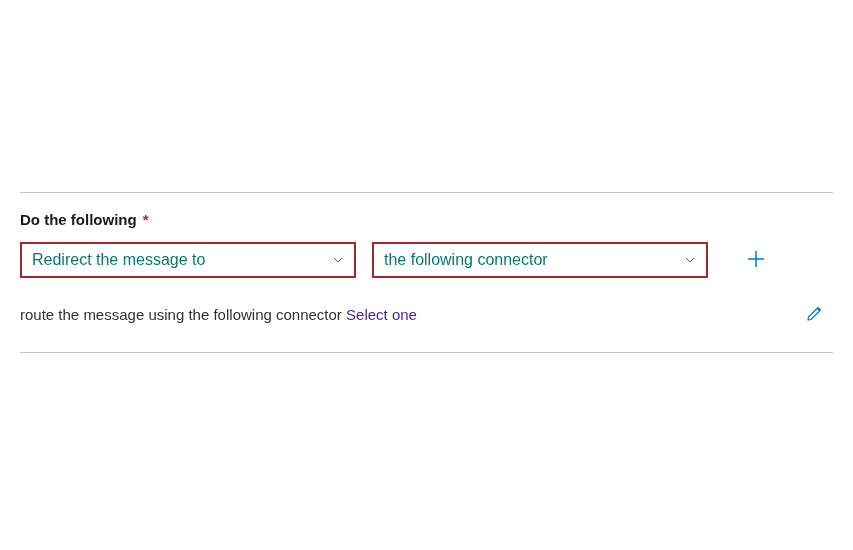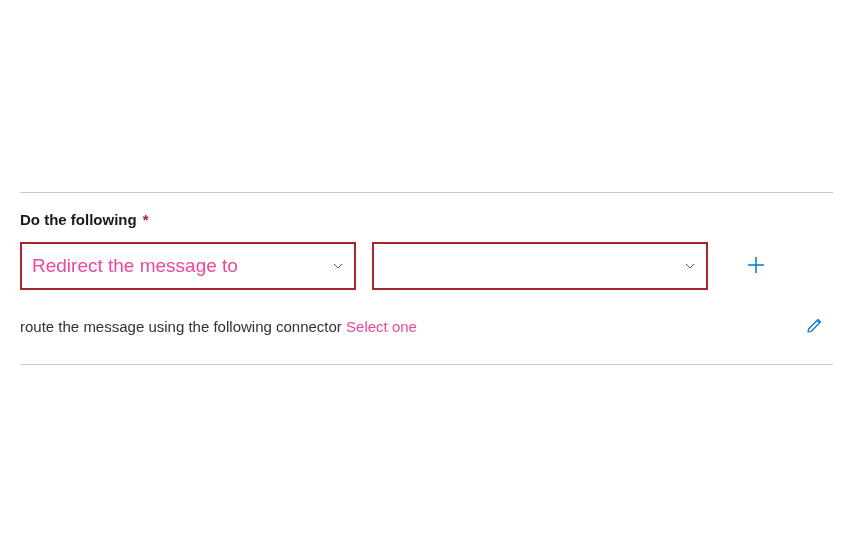--- a/index.html
+++ b/index.html
@@ -42,29 +42,29 @@
     }
     .row {
       display: flex;
       align-items: center;
       gap: 16px;
       margin-bottom: 18px;
     }
     .select-box {
       position: relative;
       width: 336px;
-      height: 48px;
+      height: 36px;
       border: 2px solid #a4262c;
       background: #ffffff;
       display: flex;
       align-items: center;
       padding: 0 36px 0 10px;
       cursor: pointer;
-      font-size: 19px;
-      color: #ec4899;
+      font-size: 16px;
+      color: #0f766e;
     }
     .select-chevron {
       position: absolute;
       right: 10px;
       top: 50%;
       transform: translateY(-50%);
       display: flex;
       align-items: center;
       pointer-events: none;
     }
@@ -80,21 +80,21 @@
     .helper-row {
       display: flex;
       align-items: center;
       justify-content: space-between;
     }
     .helper-text {
       font-size: 15px;
       color: #323130;
     }
     .link {
-      color: #ec4899;
+      color: #4c1d95;
       cursor: pointer;
     }
     .edit-icon-btn {
       width: 36px;
       height: 36px;
       display: flex;
       align-items: center;
       justify-content: center;
       cursor: pointer;
     }
@@ -115,20 +115,21 @@
       <div class="select-box">
         <span>Redirect the message to</span>
         <span class="select-chevron">
           <svg width="12" height="12" viewBox="0 0 12 12" fill="none">
             <path d="M2 4 L6 8 L10 4" stroke="#605e5c" stroke-width="1" fill="none"></path>
           </svg>
         </span>
       </div>
 
       <div class="select-box">
+        <span>the following connector</span>
         <span class="select-chevron">
           <svg width="12" height="12" viewBox="0 0 12 12" fill="none">
             <path d="M2 4 L6 8 L10 4" stroke="#605e5c" stroke-width="1" fill="none"></path>
           </svg>
         </span>
       </div>
 
       <div class="add-icon-btn">
         <span>
           <svg width="20" height="20" viewBox="0 0 20 20" fill="none">

